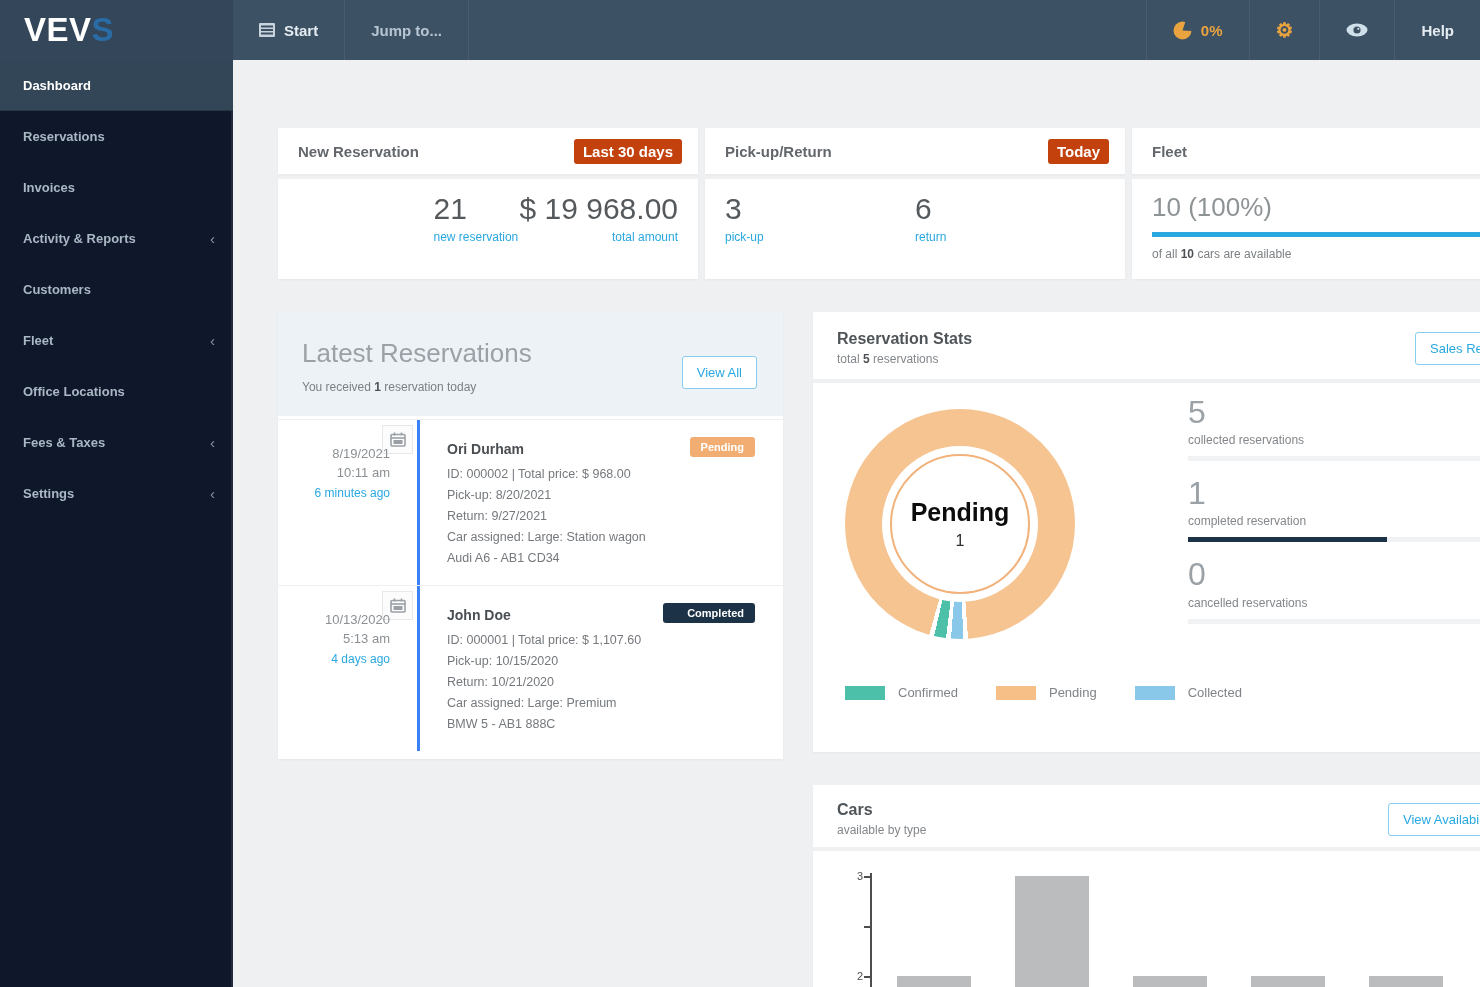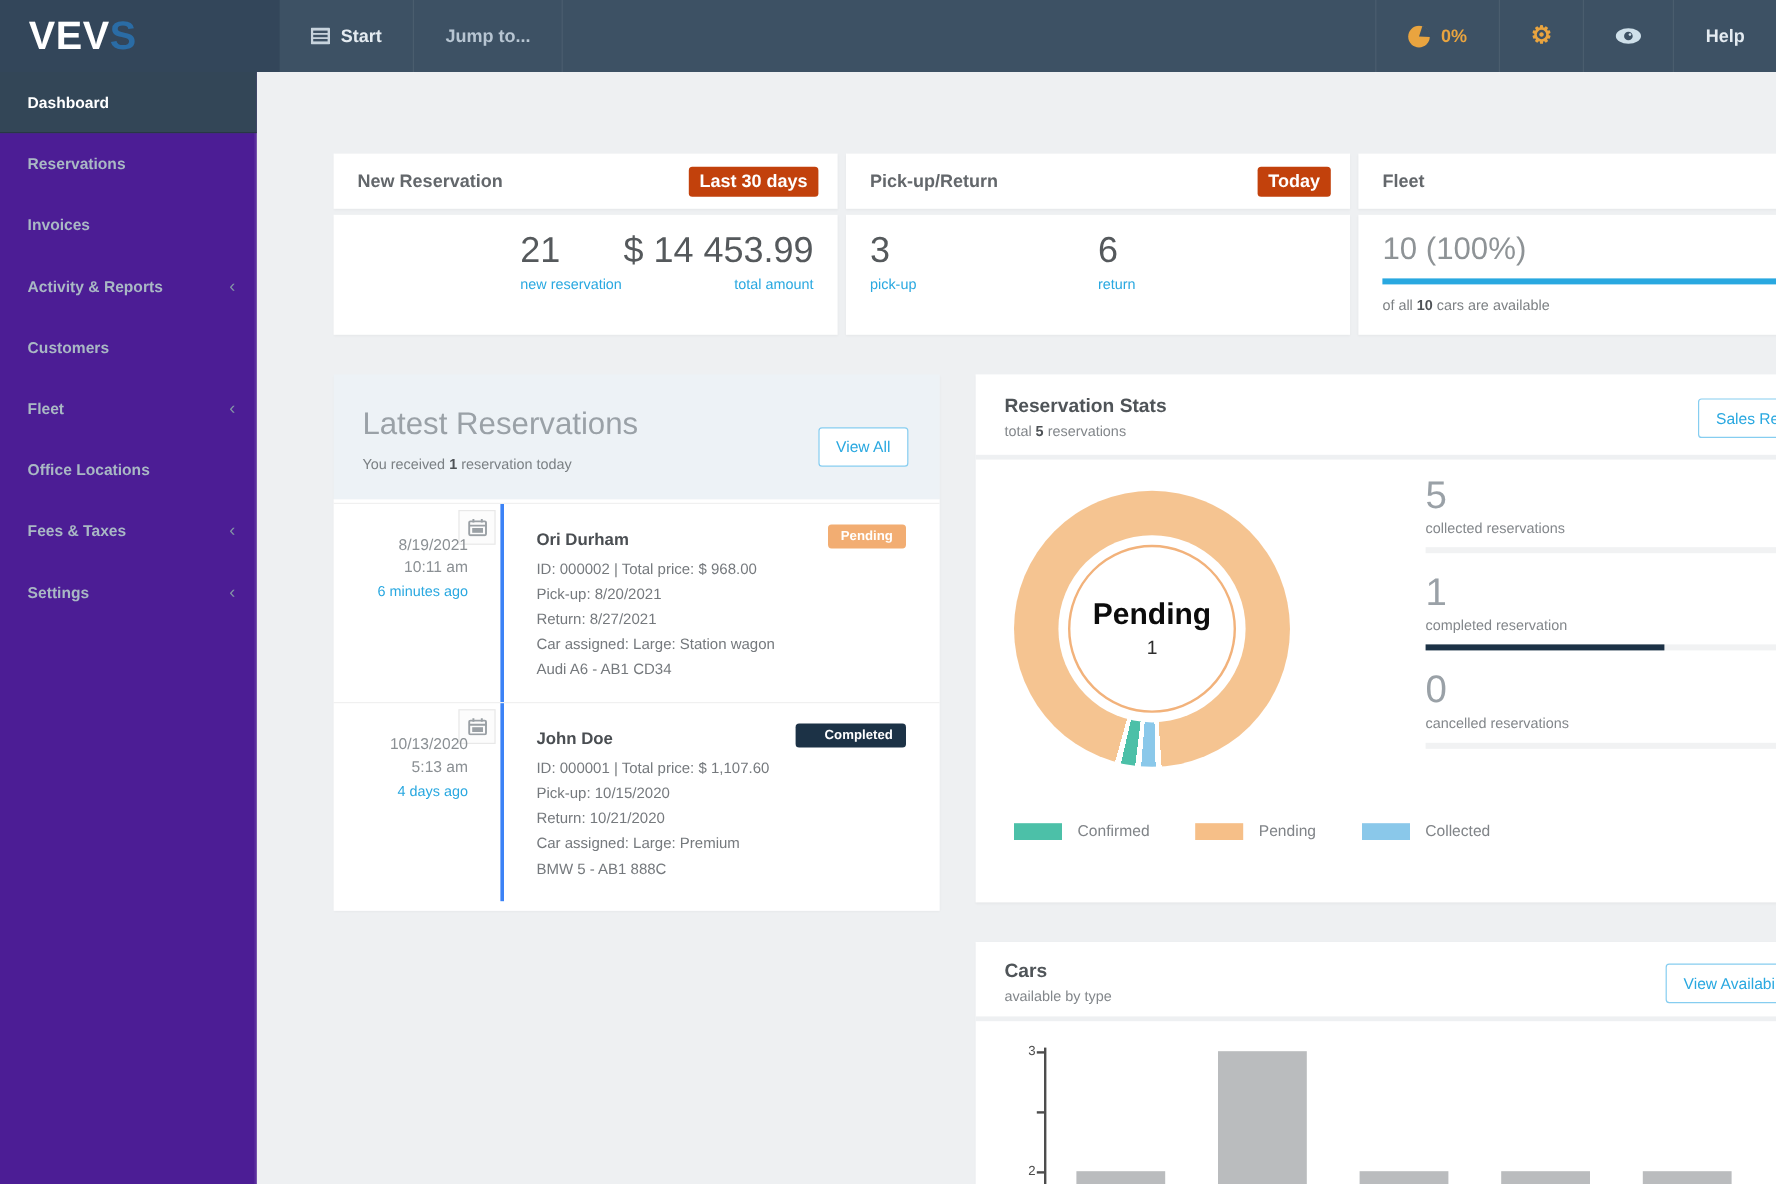--- a/index.html
+++ b/index.html
@@ -13,21 +13,21 @@
   .logo-accent { color:#2a6ca5; }
   .nav-item { display:flex; align-items:center; gap:9px; padding:0 26px; font-size:15px; font-weight:600; color:#e4ebf1; border-right:1px solid rgba(255,255,255,0.07); cursor:pointer; }
   .nav-item.jump { color:#b7c5d2; }
   .nav-right { margin-left:auto; display:flex; align-items:stretch; }
   .nav-right .nav-item { border-right:none; border-left:1px solid rgba(255,255,255,0.07); }
   .orange-text { color:#e9a43f; font-weight:700; font-size:15px; }
   .gear-glyph { color:#e9a43f; font-size:20px; line-height:1; }
   .start-icon-svg, .pie-icon-svg, .eye-icon-svg { display:block; }
 
   
-  #sidebar { position:absolute; top:60px; left:0; bottom:0; width:214px; background:#4c1d95; box-shadow:inset -2px 0 0 rgba(255,255,255,0.08); }
+  #sidebar { position:absolute; top:60px; left:0; bottom:0; width:233px; background:#0f172a; box-shadow:inset -2px 0 0 rgba(255,255,255,0.08); }
   .side-item { height:51px; display:flex; align-items:center; padding:0 18px 0 23px; color:#a9b8c4; font-size:13px; font-weight:700; cursor:pointer; }
   .side-item.active { background:#334657; color:#ffffff; box-shadow:inset 0 -1px 0 rgba(0,0,0,0.2); }
   .side-item .chev { margin-left:auto; color:#8497a6; font-size:15px; font-weight:400; }
 
   
   #main { position:absolute; left:233px; top:60px; right:0; bottom:0; background:#eef0f2; overflow:hidden; }
 
   
   .card { position:absolute; width:420px; }
   .card-header { background:#fff; height:46px; display:flex; align-items:center; justify-content:space-between; padding:0 16px 0 20px; box-shadow:0 1px 2px rgba(0,0,0,0.04); }
@@ -184,21 +184,21 @@
     <div class="card-header">
       <span class="card-title">New Reservation</span>
       <span class="badge-blue">Last 30 days</span>
     </div>
     <div class="card-body split-body">
       <div>
         <div class="big-num">21</div>
         <div class="blue-label narrow">new reservation</div>
       </div>
       <div class="right-col">
-        <div class="big-num">$ 14 453.99</div>
+        <div class="big-num">$ 19 968.00</div>
         <div class="blue-label">total amount</div>
       </div>
     </div>
   </div>
 
   <div class="card" id="card-pickup">
     <div class="card-header">
       <span class="card-title">Pick-up/Return</span>
       <span class="badge-blue">Today</span>
     </div>
@@ -246,21 +246,21 @@
     <div class="entry-left">
       <div>8/19/2021</div>
       <div>10:11 am</div>
       <div class="entry-ago">6 minutes ago</div>
     </div>
     <div class="entry-content">
       <div class="entry-name">Ori Durham</div>
       <div class="entry-lines">
               <div>ID: 000002 | Total price: $ 968.00</div>
               <div>Pick-up: 8/20/2021</div>
-              <div>Return: 8/27/2021</div>
+              <div>Return: 9/27/2021</div>
               <div>Car assigned: Large: Station wagon</div>
               <div>Audi A6 - AB1 CD34</div>
             </div>
     </div>
     <span class="entry-status" style="background-color: rgb(242, 173, 114);">Pending</span>
   </div>
 
   <div class="res-entry">
     <div class="cal-box">
       <svg width="16" height="15" viewBox="0 0 16 15">

